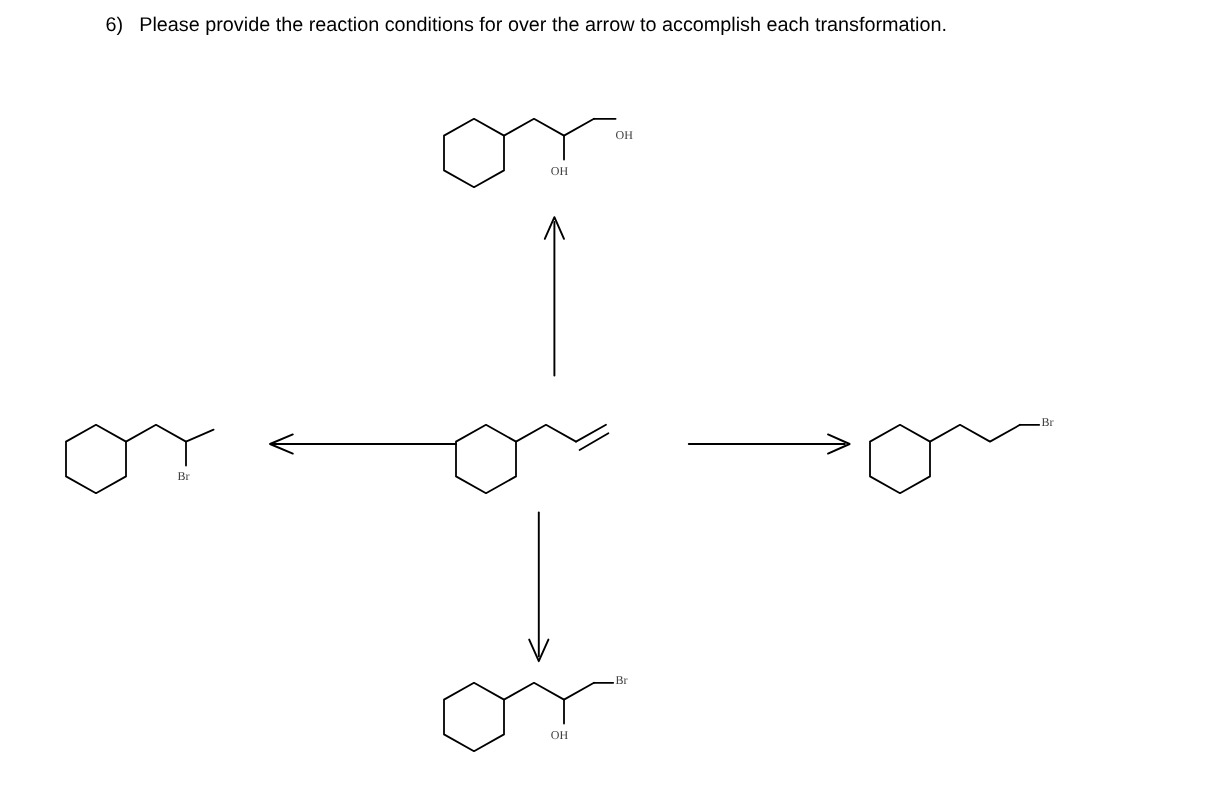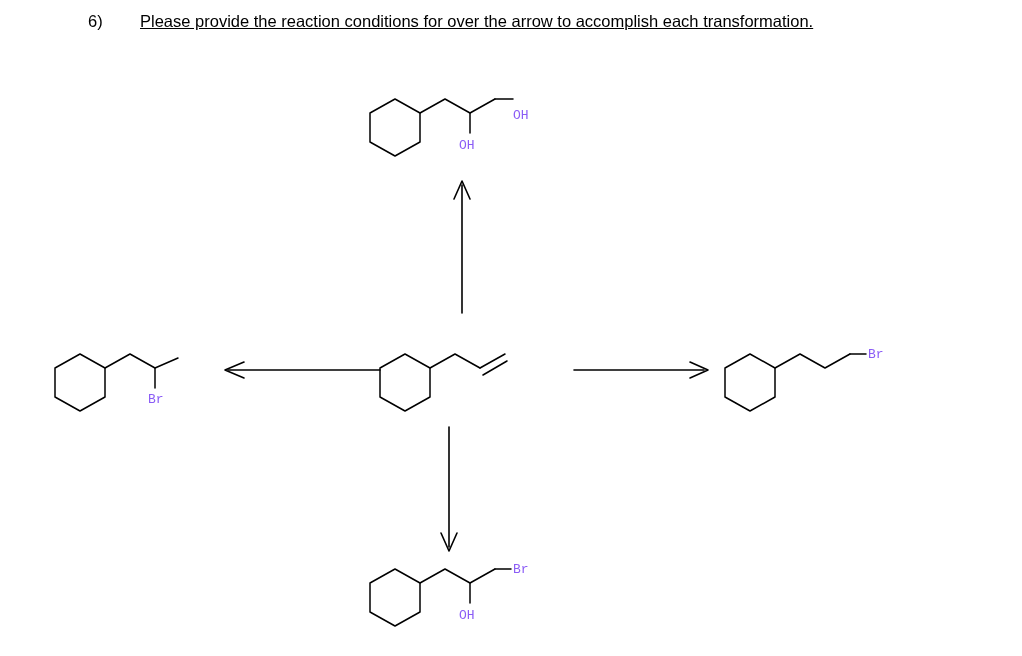--- a/index.html
+++ b/index.html
@@ -30,45 +30,44 @@
     color: #000;
   }
   .q-num {
     position: absolute;
     left: 0;
     top: 0;
     width: 28px;
   }
   .q-text {
     display: block;
-    margin-left: 52px;
-    text-decoration: underline;
+    margin-left: 28px;
   }
   .scheme {
     position: absolute;
     left: 0;
     top: 70px;
     width: 1022px;
     height: 586px;
   }
   .mol {
     position: absolute;
   }
   .mol svg {
     display: block;
     overflow: visible;
   }
   .arrow {
     position: absolute;
   }
   .lbl {
     position: absolute;
-    font-size: 13px;
-    font-family: Liberation Mono, monospace;
-    color: #8b5cf6;
+    font-size: 10px;
+    font-family: Liberation Serif, serif;
+    color: #404040;
     white-space: nowrap;
   }
 </style>
 </head>
 <body>
 
 <div id="page">
 
   <div class="question">
     <span class="q-num">6)</span>

